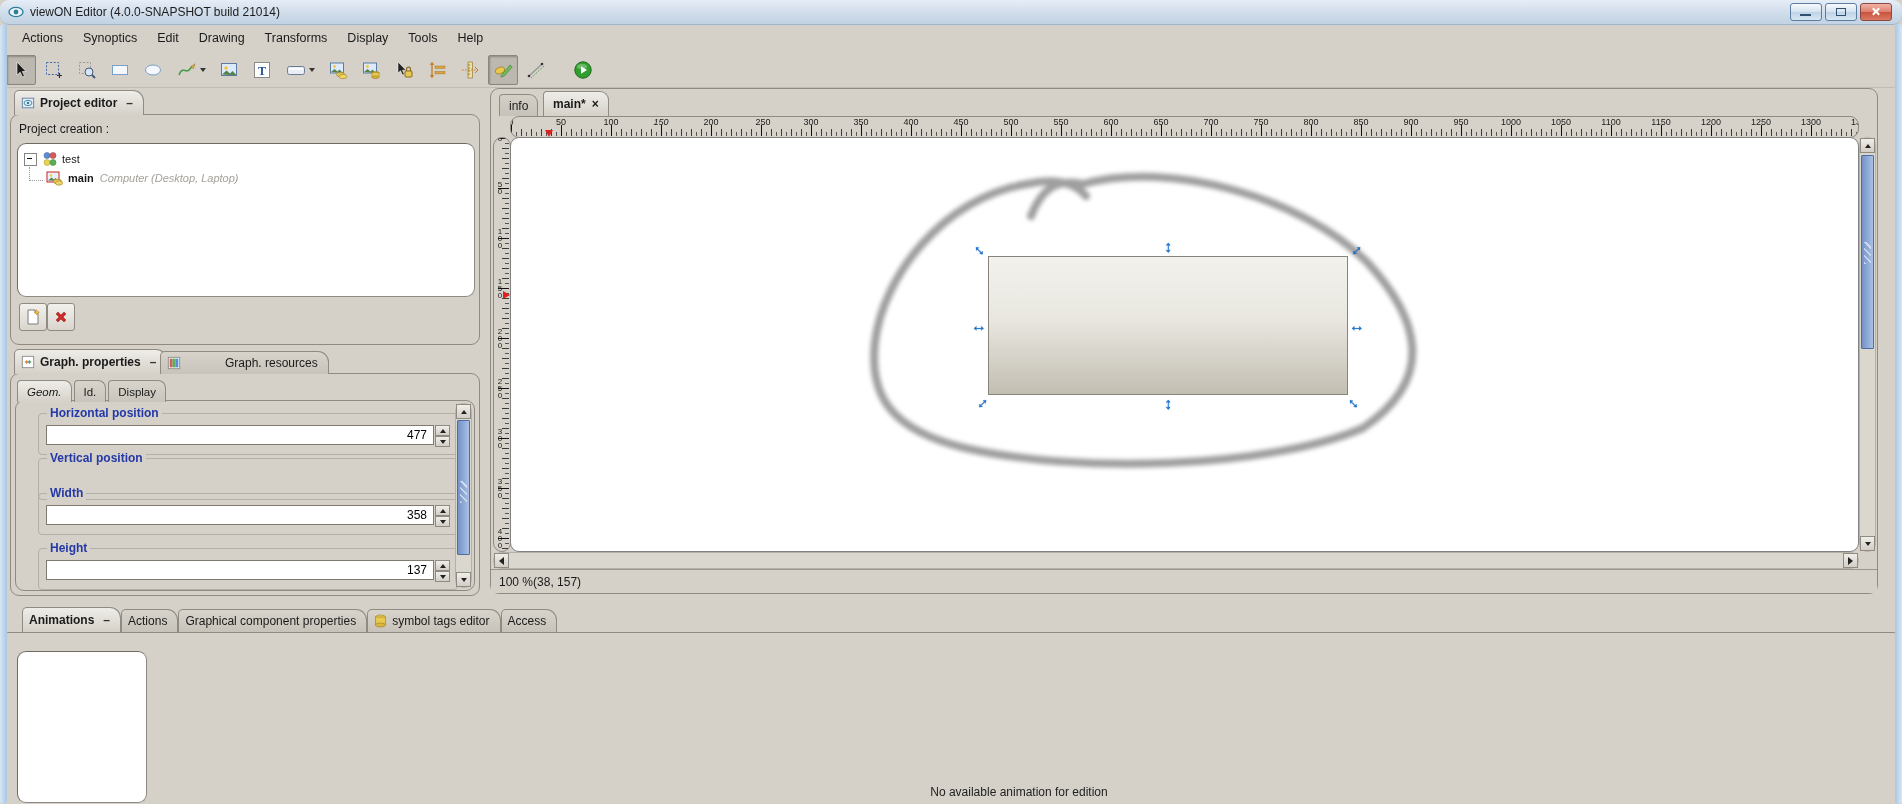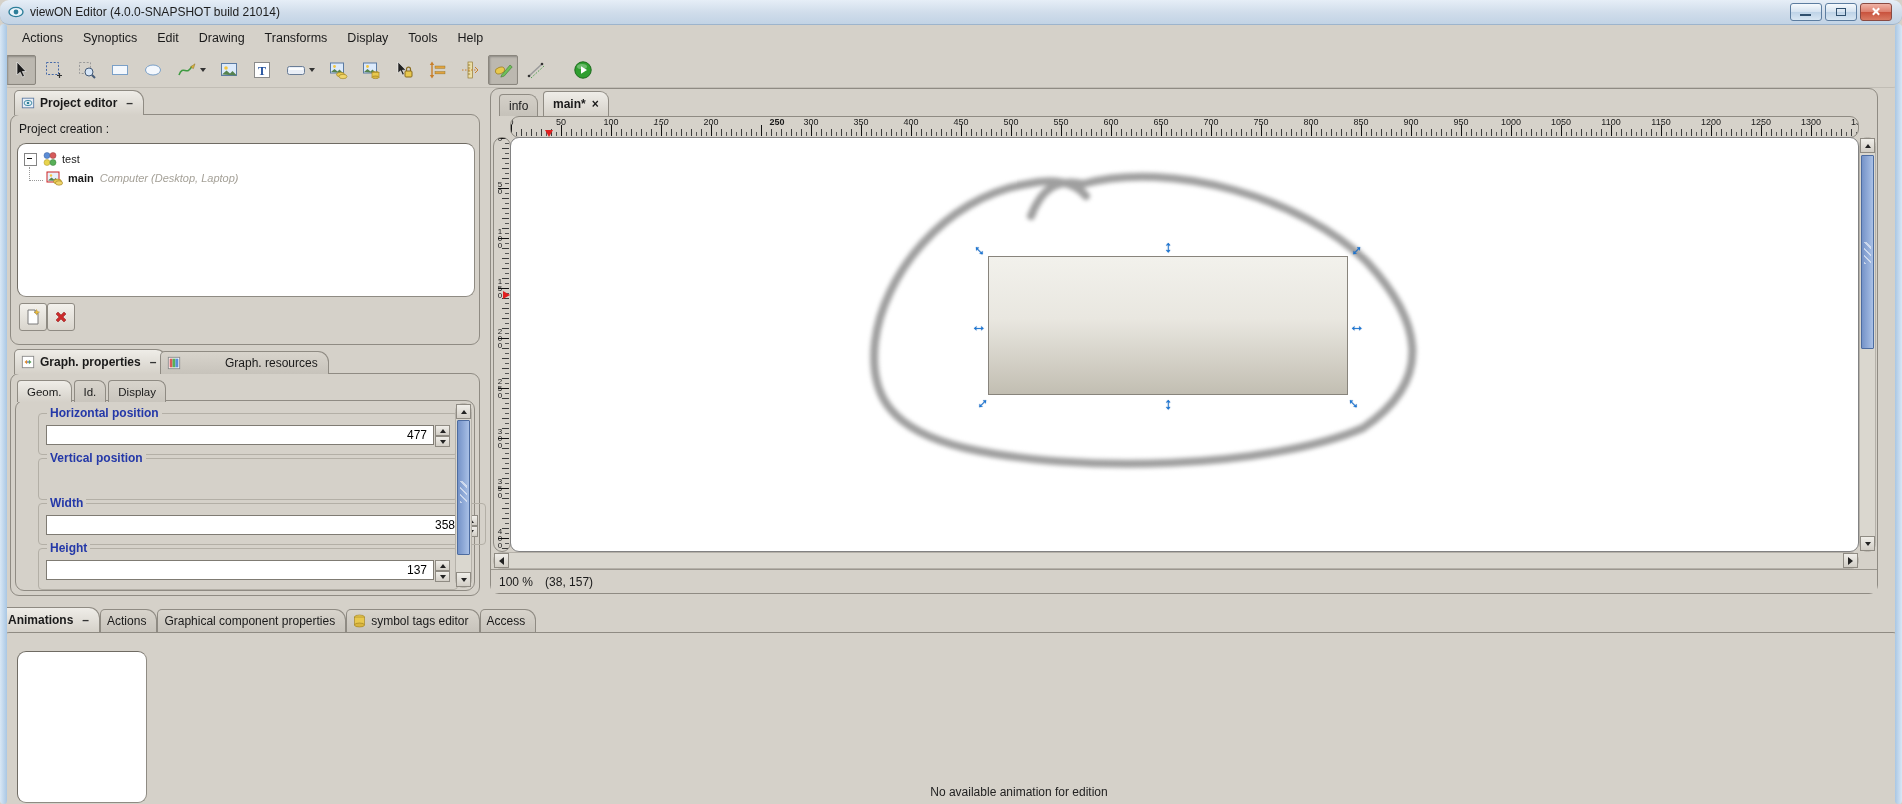--- a/index.html
+++ b/index.html
@@ -53,21 +53,21 @@
   .expander{width:11px;height:11px;border:1px solid #848484;background:#fff;position:relative;flex:none;}
   .expander::before{content:"";position:absolute;left:2px;top:4px;width:5px;height:1px;background:#111;}
   .tree-type{font-style:italic;color:#a5a198;margin-left:6px;}
   .connector{width:13px;height:13px;border-left:1px dotted #999;border-bottom:1px dotted #999;margin:0 3px 8px 11px;flex:none;}
   .small-btn{width:26px;height:26px;border:1px solid #8f8b83;border-radius:3px;background:linear-gradient(#f3f1ec,#d9d5cd);
     display:flex;align-items:center;justify-content:center;}
 
   
   .subtab{height:21px;padding:0 9px;display:flex;align-items:center;font-size:11.5px;
     border:1px solid #8f8b83;border-bottom:none;border-radius:4px 8px 0 0;background:linear-gradient(#d8d4cc,#c9c5bd);margin-right:2px;}
-  .subtab.active{background:linear-gradient(#efede8,#d5d1c9);}
+  .subtab.active{background:linear-gradient(#efede8,#d5d1c9);font-style:italic;}
 
   
   .groupbox{position:absolute;left:22px;width:418px;height:40px;border:1px solid #b3afa6;border-radius:4px;}
   .groupbox .legend{position:absolute;top:-8px;left:8px;padding:0 3px;background:#d5d1c9;
     color:#2438a8;font-weight:bold;font-size:12px;}
   .field-row{position:absolute;left:7px;right:7px;top:11px;display:flex;}
   .field-input{flex:1;height:20px;border:1px solid #7f7b73;background:#fff;font:12px "Liberation Sans",sans-serif;
     text-align:right;padding:0 6px;box-sizing:border-box;outline:none;}
   .spin{width:15px;height:22px;display:flex;flex-direction:column;margin-left:1px;}
   .spin-btn{flex:1;border:1px solid #8f8b83;background:linear-gradient(#f0eee9,#d2cec6);display:flex;align-items:center;justify-content:center;}
@@ -95,24 +95,24 @@
   .hticks{position:absolute;left:0;right:0;bottom:1px;}
   .vticks{position:absolute;top:0;bottom:0;right:1px;}
   .white-canvas{background:#fff;border:1px solid #828282;box-sizing:border-box;overflow:hidden;}
   .sel-rect{position:absolute;border:1px solid #88847c;
     background:linear-gradient(180deg,#f2f1ec 0%,#e9e7e0 45%,#c2beb2 100%);}
   .handle{position:absolute;width:18px;height:18px;display:flex;align-items:center;justify-content:center;
     color:#1878d8;font-size:16px;font-weight:bold;text-shadow:0 0 1px #0a4a9e;line-height:18px;}
   .h-marker{position:absolute;bottom:0;width:0;height:0;border-left:4px solid transparent;border-right:4px solid transparent;border-top:7px solid #e02020;margin-left:-4px;}
   .v-marker{position:absolute;right:0;width:0;height:0;border-top:4px solid transparent;border-bottom:4px solid transparent;border-left:7px solid #e02020;margin-top:-4px;}
   .statusbar{position:absolute;left:0;right:0;bottom:0;height:23px;border-top:1px solid #9a968e;
-    display:flex;align-items:center;gap:12px;padding-left:8px;font-size:12px;background:#d5d1c9;}
-
-  
-  .bottom-tabs{left:0;top:606px;width:1598px;height:26px;display:flex;align-items:flex-end;padding-left:1px;box-sizing:border-box;}
+    display:flex;align-items:center;padding-left:8px;font-size:12px;background:#d5d1c9;}
+
+  
+  .bottom-tabs{left:0;top:606px;width:1598px;height:26px;display:flex;align-items:flex-end;padding-left:22px;box-sizing:border-box;}
   .bottom-content{left:0;top:632px;width:1902px;height:172px;border-top:1px solid #8f8b83;background:#d5d1c9;}
   .empty-msg{position:absolute;left:146px;right:10px;bottom:6px;text-align:center;color:#222;font-size:12px;}
 </style>
 </head>
 <body>
 
 <div class="app">
 
   <div class="abs titlebar">
     <svg class="app-icon" viewBox="0 0 16 16">
@@ -355,21 +355,21 @@
                 <span class="tri-down"></span>
               </span>
           </span>
         </div>
       </div>
 
       <div class="groupbox" style="top:57px;">
         <span class="legend">Vertical position</span>
       </div>
 
-      <div class="groupbox" style="top:102px;padding-left:28px;">
+      <div class="groupbox" style="top:92px;">
         <span class="legend">Width</span>
         <div class="field-row">
           <input class="field-input" value="358" style="">
           <span class="spin">
             <span class="spin-btn">
                 <span class="tri-up"></span>
               </span>
             <span class="spin-btn">
                 <span class="tri-down"></span>
               </span>
@@ -417,21 +417,21 @@
     <div class="abs ruler" style="left:19px;top:27px;width:1349px;height:22px;">
       <div class="hticks" style="height:4px;background:repeating-linear-gradient(90deg,#555 0 1px,transparent 1px 5px);"></div>
       <div class="hticks" style="height:7px;background:repeating-linear-gradient(90deg,#3a3a3a 0 1px,transparent 1px 10px);"></div>
       <div class="hticks" style="height:11px;background:repeating-linear-gradient(90deg,#111 0 1px,transparent 1px 50px);"></div>
       <div class="h-marker" style="left: 38px;"></div>
     <span class="rlabel" style="left: 0px;">0</span>
         <span class="rlabel" style="left: 50px;">50</span>
         <span class="rlabel" style="left: 100px;">100</span>
         <span class="rlabel" style="left: 150px; font-style: italic;">150</span>
         <span class="rlabel" style="left: 200px;">200</span>
-        <span class="rlabel" style="left: 266px; font-weight: bold;">250</span>
+        <span class="rlabel" style="left: 252px;">250</span>
         <span class="rlabel" style="left: 300px;">300</span>
         <span class="rlabel" style="left: 350px;">350</span>
         <span class="rlabel" style="left: 400px;">400</span>
         <span class="rlabel" style="left: 450px;">450</span>
         <span class="rlabel" style="left: 500px;">500</span>
         <span class="rlabel" style="left: 550px;">550</span>
         <span class="rlabel" style="left: 600px;">600</span>
         <span class="rlabel" style="left: 650px;">650</span>
         <span class="rlabel" style="left: 700px;">700</span>
         <span class="rlabel" style="left: 750px;">750</span>

